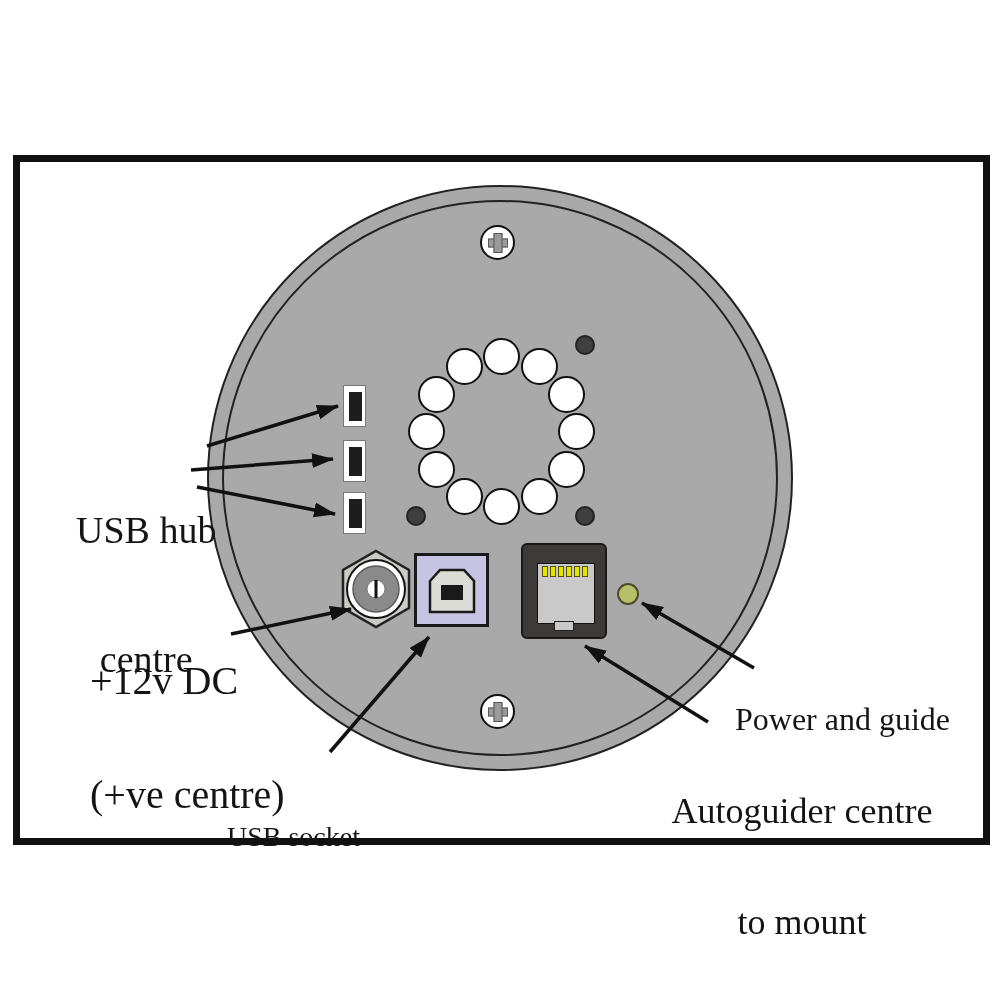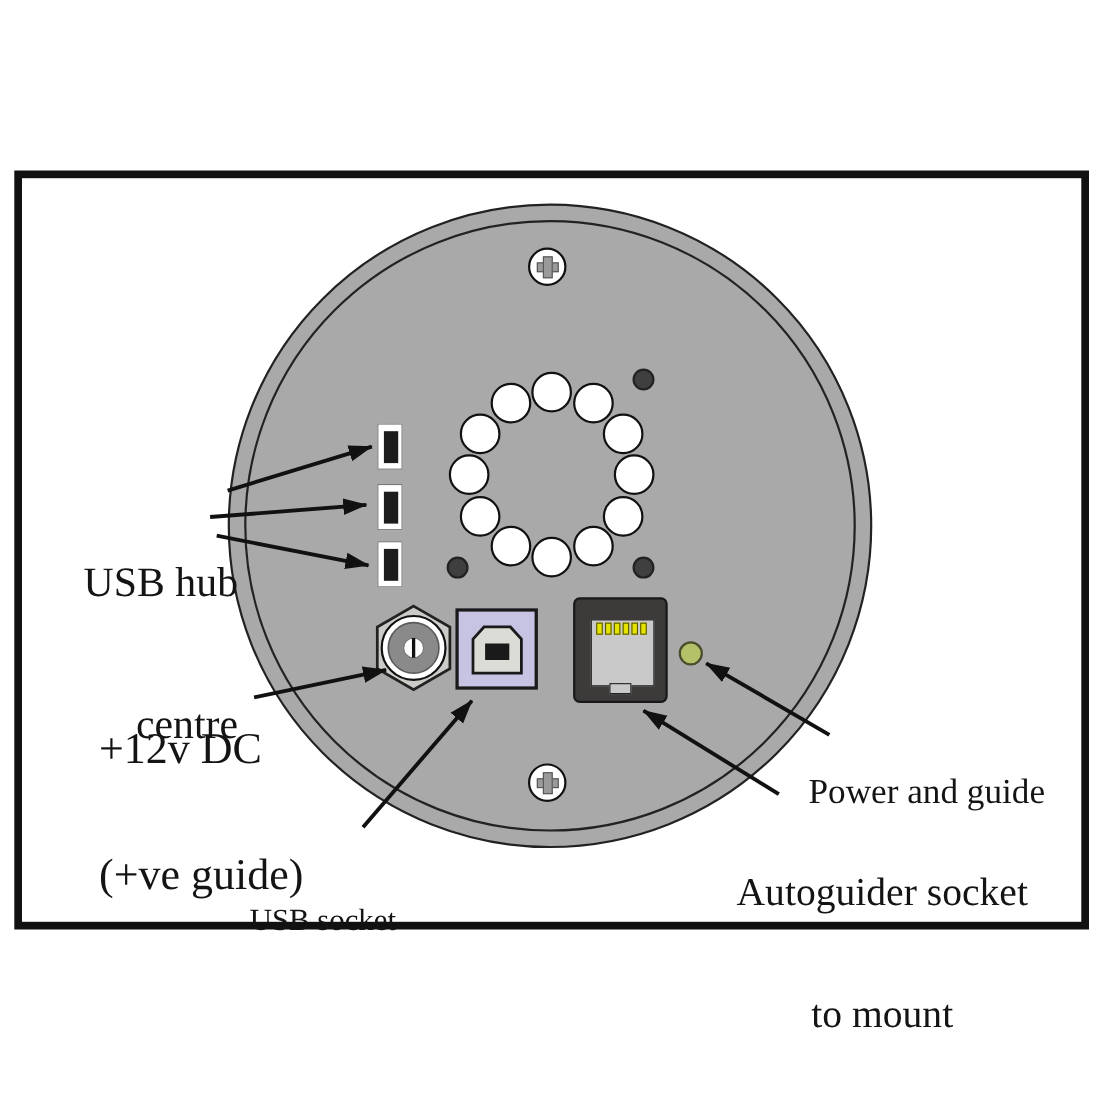--- a/index.html
+++ b/index.html
@@ -118,21 +118,21 @@
     border: 2px solid #4c4c2c;
     border-radius: 50%;
   }
 
   
   .label {
     color: #141414;
     white-space: pre;
     z-index: 30;
   }
-  .lbl-usb-hub   { left: 76px;  top: 423px; font-size: 38px; line-height: 43px; text-align: right; }
+  .lbl-usb-hub   { left: 76px;  top: 423px; font-size: 38px; line-height: 43px; text-align: center; }
   .lbl-power     { left: 90px;  top: 586px; font-size: 40px; line-height: 38px; text-align: left; }
   .lbl-usb-sock  { left: 227px; top: 742px; font-size: 28px; line-height: 38px; }
   .lbl-led       { left: 735px; top: 629px; width: 252px; font-size: 32px; line-height: 36px; text-align: left; }
   .lbl-autoguide { left: 663px; top: 719px; width: 278px; font-size: 36px; line-height: 37px; text-align: center; }
 
   .arrow-layer { left: 0; top: 0; width: 1000px; height: 1000px; z-index: 20; pointer-events: none; }
   .conn-layer  { z-index: 10; }
 </style>
 </head>
 <body>
@@ -224,27 +224,27 @@
   <line x1="708" y1="722" x2="585" y2="646" stroke="#111111" stroke-width="3.5" marker-end="url(#ah)"></line>
 </svg>
 
 <div class="abs label lbl-usb-hub">
   <div>USB hub</div>
   <div>centre</div>
 </div>
 
 <div class="abs label lbl-power">
   <div>+12v DC</div>
-  <div>(+ve guide)</div>
+  <div>(+ve centre)</div>
 </div>
 
 <div class="abs label lbl-usb-sock">
   <div>USB socket</div>
 </div>
 
 <div class="abs label lbl-led">
   <div>Power and guide</div>
 </div>
 
 <div class="abs label lbl-autoguide">
-  <div>Autoguider socket</div>
+  <div>Autoguider centre</div>
   <div>to mount</div>
 </div>
 
 </body></html>

